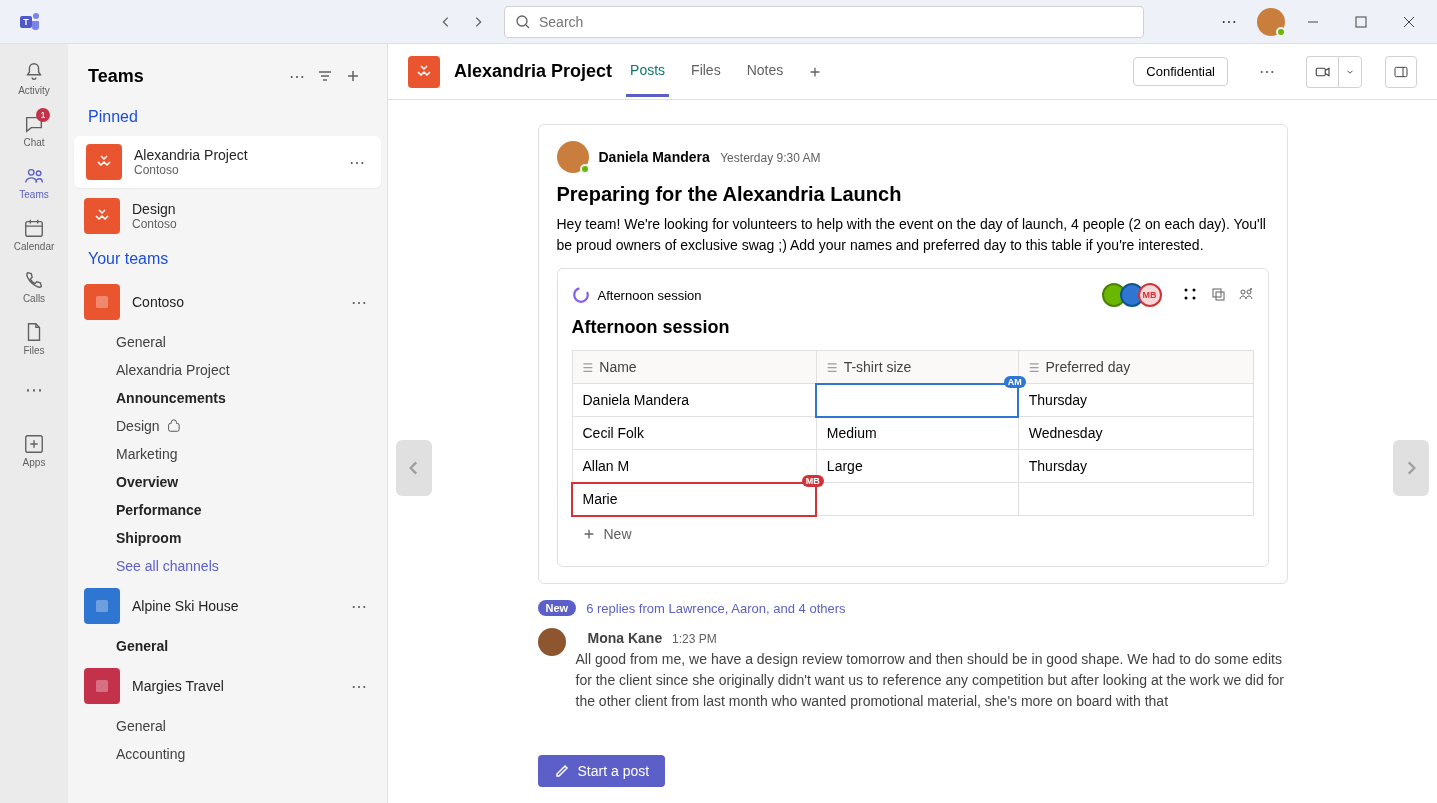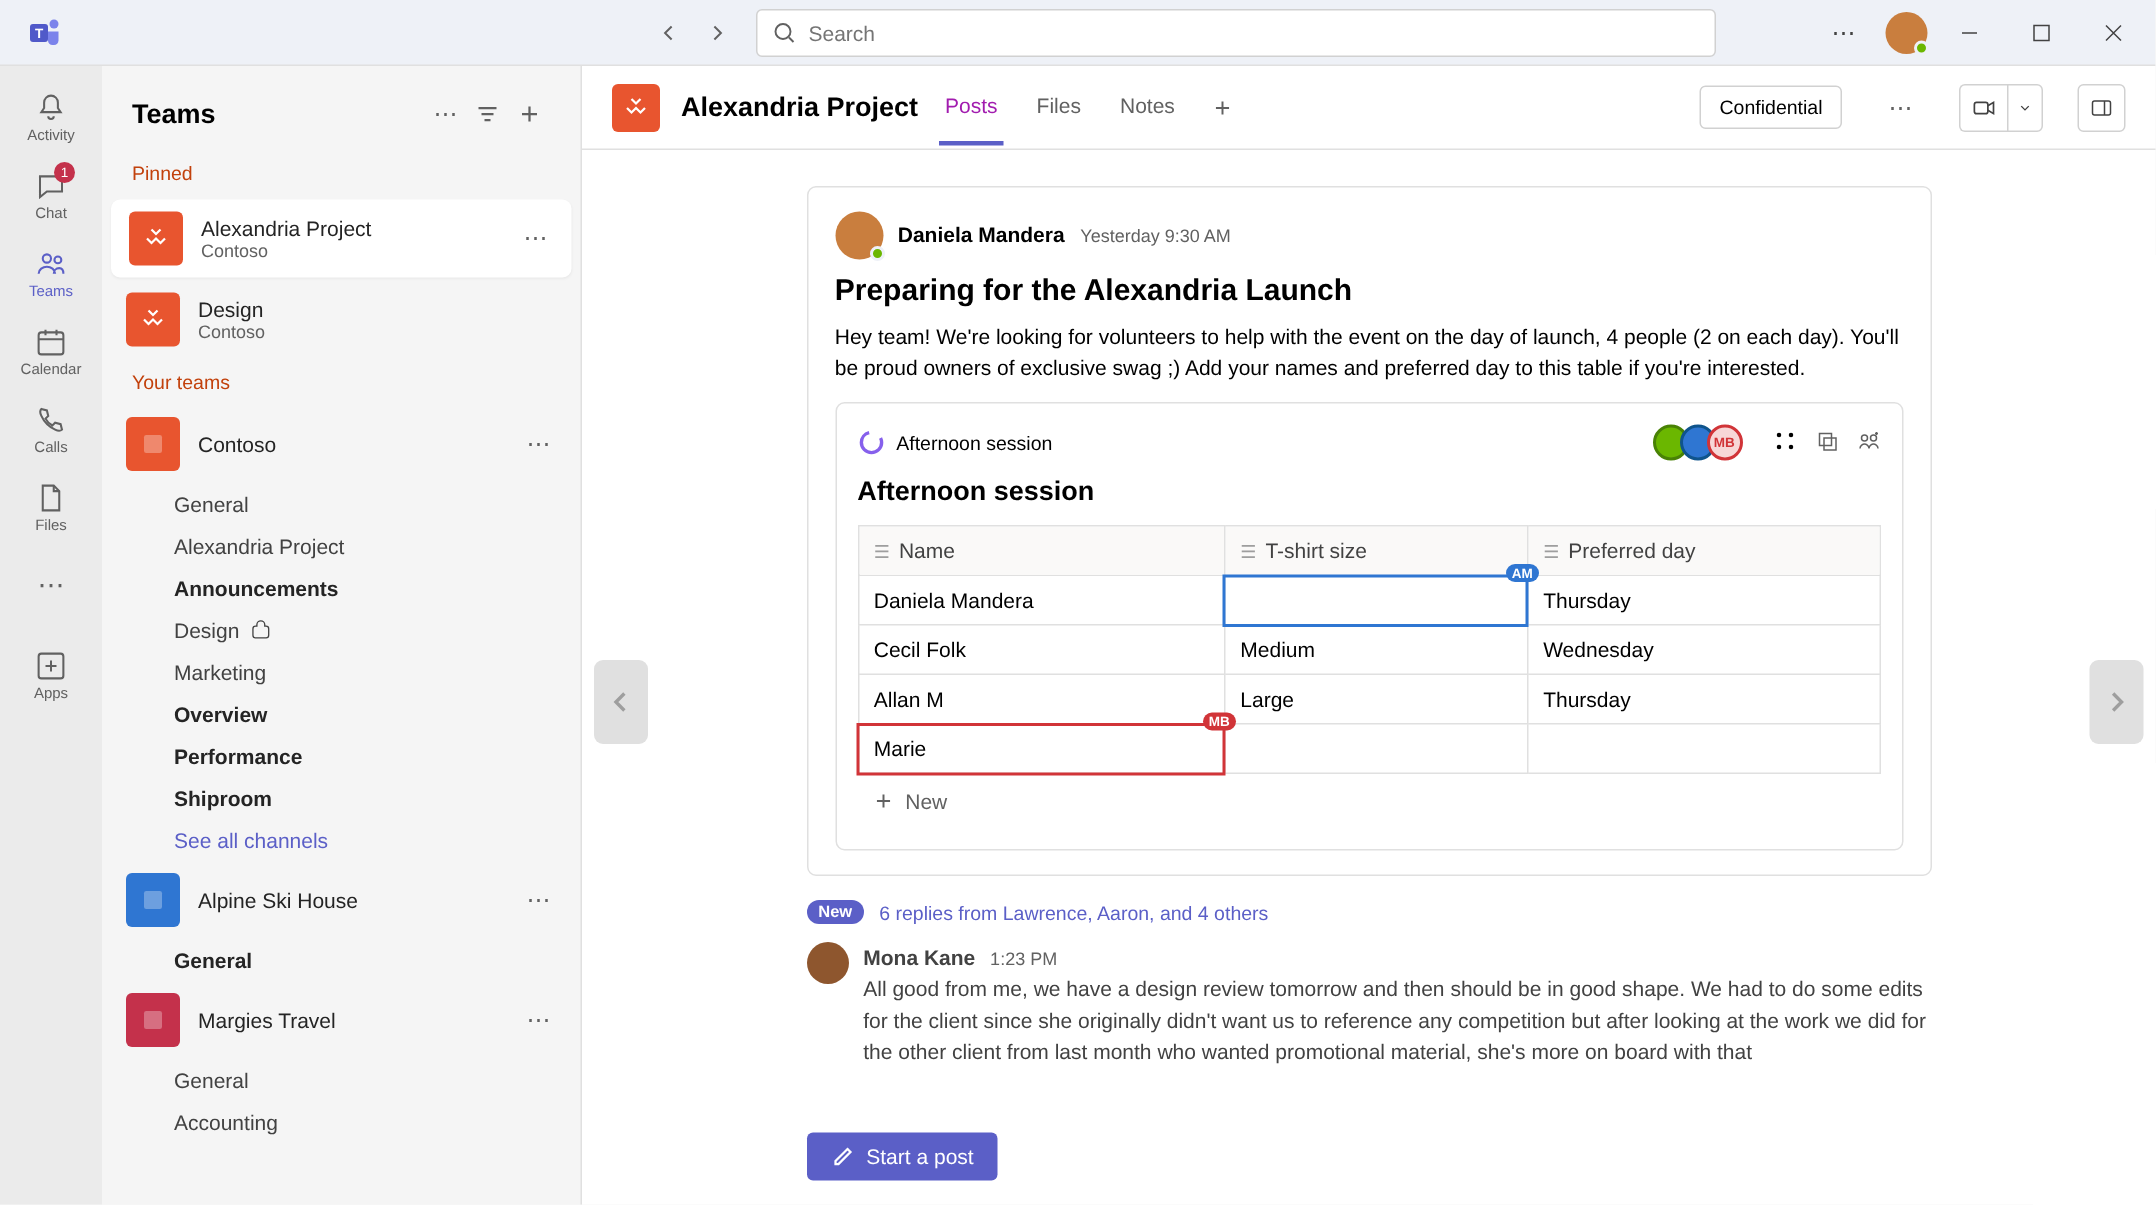--- a/index.html
+++ b/index.html
@@ -21,40 +21,40 @@
 .app-rail { position: absolute; left: 0; top: 44px; width: 68px; height: calc(100% - 44px); background: #ebebeb; display: flex; flex-direction: column; align-items: center; padding-top: 8px; }
 .rail-item { width: 56px; height: 52px; display: flex; flex-direction: column; align-items: center; justify-content: center; gap: 2px; color: #616161; cursor: pointer; border-radius: 4px; font-size: 10px; position: relative; }
 .rail-item.active { color: #5b5fc7; }
 .rail-item .badge { position: absolute; top: 4px; right: 12px; background: #c4314b; color: #fff; font-size: 9px; width: 14px; height: 14px; border-radius: 50%; display: flex; align-items: center; justify-content: center; }
 
 
 .sidebar { position: absolute; left: 68px; top: 44px; width: 320px; height: calc(100% - 44px); background: #f5f5f5; border-right: 1px solid #e0e0e0; overflow-y: auto; }
 .sidebar-header { display: flex; align-items: center; padding: 18px 20px 10px; }
 .sidebar-title { font-size: 18px; font-weight: 700; flex: 1; }
 .sidebar-hdr-icon { width: 28px; height: 28px; display: flex; align-items: center; justify-content: center; color: #616161; cursor: pointer; }
-.section-label { font-size: 13px; color: #c2410c; padding: 8px 20px; }
+.section-label { font-size: 16px; color: #1d4ed8; padding: 8px 20px; }
 .team-row { display: flex; align-items: center; padding: 8px 16px; gap: 12px; cursor: pointer; }
 .team-row.selected { background: #fff; border-radius: 6px; margin: 2px 6px; padding: 8px 12px; box-shadow: 0 1px 2px rgba(0,0,0,0.05); }
 .team-icon { width: 36px; height: 36px; border-radius: 4px; display: flex; align-items: center; justify-content: center; color: #fff; font-weight: 600; flex-shrink: 0; }
 .team-texts { flex: 1; min-width: 0; }
 .team-name { font-size: 14px; color: #242424; }
 .team-sub { font-size: 12px; color: #616161; }
 .team-more { color: #616161; cursor: pointer; padding: 4px; }
 .channel-list { padding-left: 48px; }
 .channel-item { padding: 6px 20px 6px 0; font-size: 14px; color: #424242; cursor: pointer; display: flex; align-items: center; gap: 6px; }
 .channel-item.bold { font-weight: 700; color: #242424; }
 .channel-item.link { color: #5b5fc7; }
 
 
 .main { position: absolute; left: 388px; top: 44px; right: 0; height: calc(100% - 44px); background: #fff; display: flex; flex-direction: column; }
 .channel-header { height: 56px; display: flex; align-items: center; padding: 0 20px; border-bottom: 1px solid #e0e0e0; gap: 14px; }
 .channel-header .team-icon { width: 32px; height: 32px; }
 .channel-title { font-size: 18px; font-weight: 700; }
 .tab { font-size: 14px; color: #616161; padding: 16px 4px; cursor: pointer; }
-.tab.active { color: #a21caf; font-weight: 400; border-bottom: 3px solid #5b5fc7; }
+.tab.active { color: #0f766e; font-weight: 400; border-bottom: 3px solid #5b5fc7; }
 .header-right { margin-left: auto; display: flex; align-items: center; gap: 23px; }
 .confidential-btn { padding: 6px 12px; border: 1px solid #d1d1d1; border-radius: 4px; font-size: 13px; background: #fff; cursor: pointer; }
 .hdr-icon-btn { width: 32px; height: 32px; border: 1px solid #d1d1d1; border-radius: 4px; display: flex; align-items: center; justify-content: center; cursor: pointer; color: #424242; }
 .hdr-meet { display: flex; }
 .hdr-meet .hdr-icon-btn:first-child { border-radius: 4px 0 0 4px; border-right: none; }
 .hdr-meet .hdr-icon-btn:last-child { border-radius: 0 4px 4px 0; width: 24px; }
 .hdr-more { color: #616161; cursor: pointer; padding: 0 8px; }
 
 .content-scroll { flex: 1; overflow-y: auto; padding: 24px 0 80px; position: relative; }
 .post-card { max-width: 750px; margin: 0 auto; background: #fff; border: 1px solid #e0e0e0; border-radius: 6px; padding: 16px 18px; }
@@ -85,21 +85,21 @@
 .cell-tag { position: absolute; top: -8px; right: -8px; font-size: 9px; padding: 1px 4px; border-radius: 8px; color: #fff; font-weight: 600; z-index: 2; }
 .add-row { display: flex; align-items: center; gap: 8px; padding: 10px; color: #616161; font-size: 14px; cursor: pointer; }
 
 .replies-bar { max-width: 750px; margin: 16px auto 0; display: flex; align-items: center; gap: 10px; font-size: 13px; }
 .new-pill { background: #5b5fc7; color: #fff; font-size: 11px; padding: 2px 8px; border-radius: 10px; font-weight: 600; }
 .replies-link { color: #5b5fc7; cursor: pointer; }
 
 .reply { max-width: 750px; margin: 12px auto 0; display: flex; gap: 10px; }
 .reply-avatar { width: 28px; height: 28px; border-radius: 50%; background: #8e562e; flex-shrink: 0; }
 .reply-body { flex: 1; font-size: 14px; color: #424242; line-height: 1.5; }
-.reply-author { font-weight: 600; }
+.reply-author { font-weight: 600; margin-left: 12px; }
 .reply-time { color: #616161; font-size: 12px; margin-left: 6px; }
 
 .compose-bar { position: absolute; bottom: 16px; left: 50%; transform: translateX(-50%); max-width: 750px; width: 100%; }
 .start-post-btn { background: #5b5fc7; color: #fff; border: none; padding: 8px 16px; border-radius: 4px; font-size: 14px; cursor: pointer; display: inline-flex; align-items: center; gap: 8px; justify-content: space-between; }
 </style>
 </head>
 <body>
 
 <div class="titlebar">
   <div class="app-icon">

